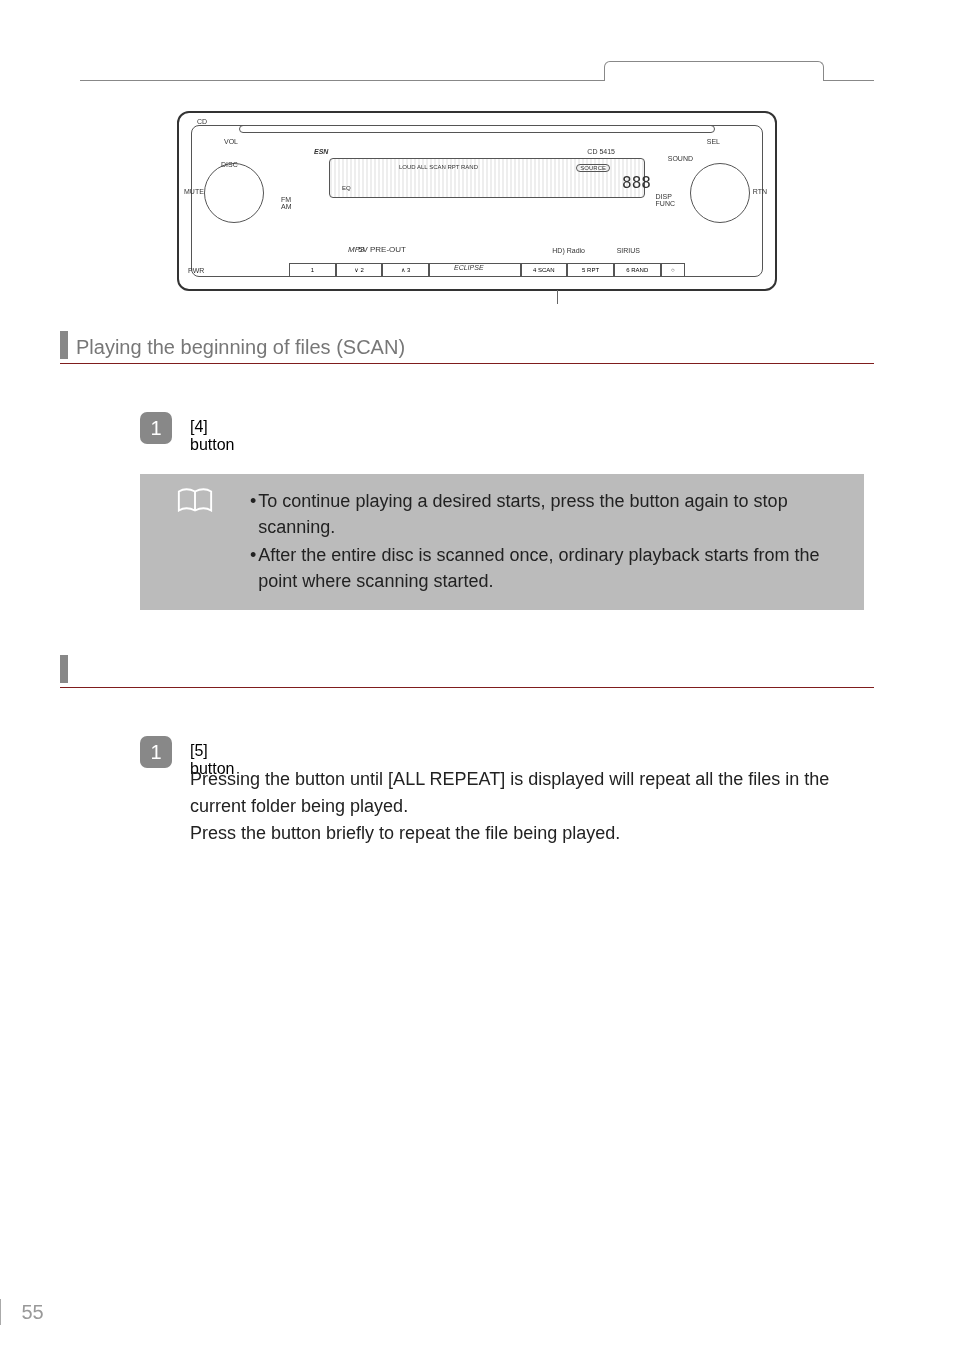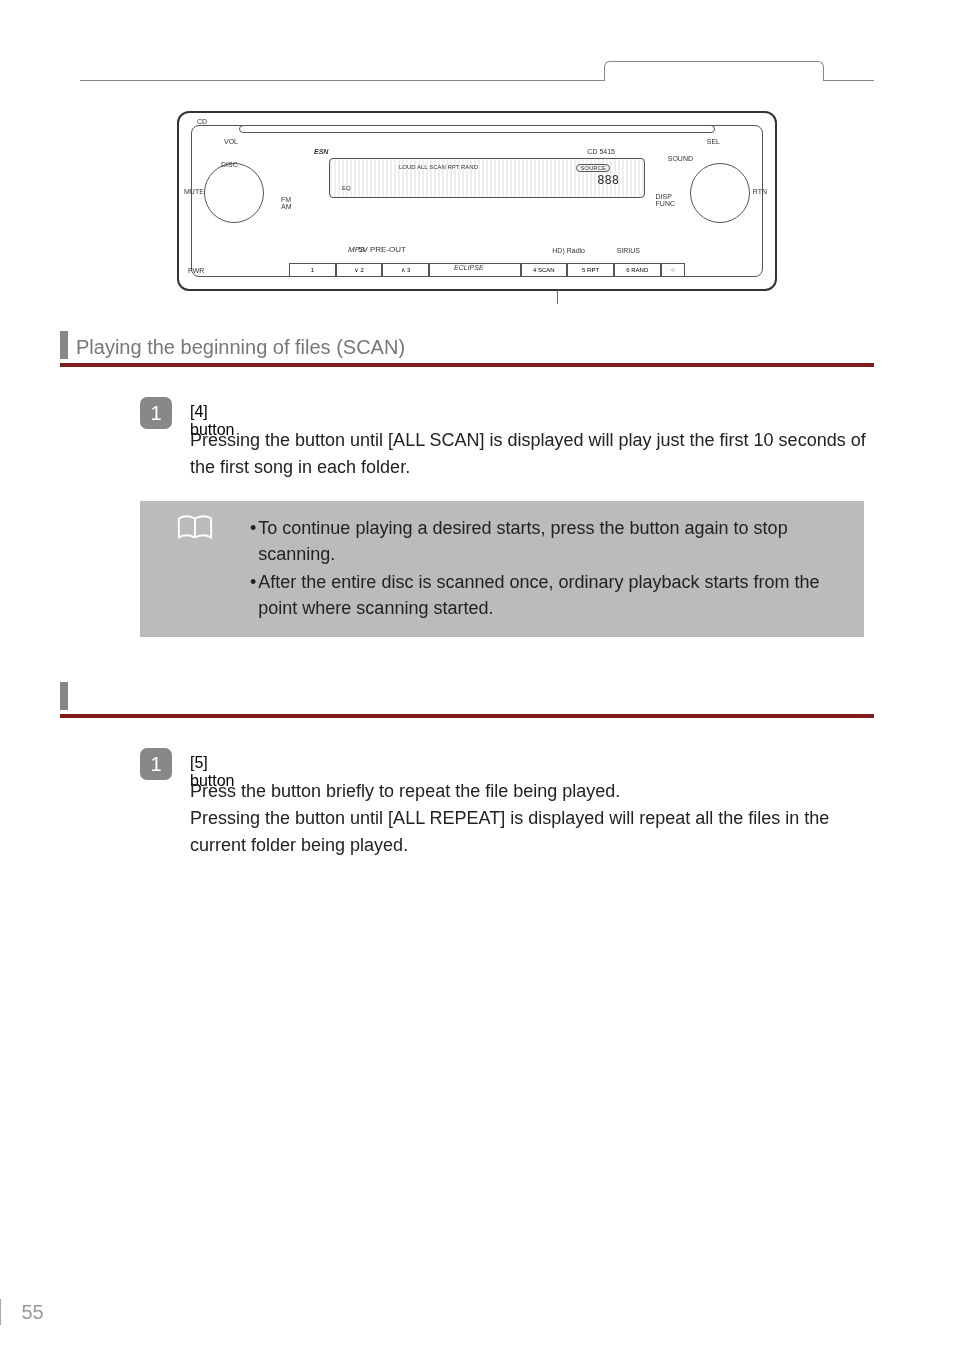--- a/index.html
+++ b/index.html
@@ -114,21 +114,21 @@
     .lbl-rtn { right: 8px; top: 75px; }
     .lbl-esn { left: 135px; top: 35px; }
     .lbl-model { right: 160px; top: 35px; }
     .lbl-eclipse { left: 275px; bottom: 18px; font-style: italic; }
     .lbl-hd { right: 190px; bottom: 35px; }
     .lbl-sirius { right: 135px; bottom: 35px; }
     .lbl-5v { left: 135px; bottom: 35px; font-size: 8px; padding-left: 44px; }
     .lbl-mp3 { left: 169px; bottom: 35px; font-size: 8px; font-style: italic; margin-top: 28px; }
     .lbl-lcdtext { left: 220px; top: 51px; font-size: 6px; }
     .lbl-source { right: 165px; top: 51px; font-size: 6px; border: 1px solid #555; border-radius: 6px; padding: 0 3px; }
-    .lbl-888 { right: 156px; top: 60px; font-size: 12px; font-family: monospace; }
+    .lbl-888 { right: 124px; top: 60px; font-size: 16px; font-family: monospace; }
     .lbl-eq { left: 163px; top: 72px; font-size: 6px; }
     .button-row {
       position: absolute;
       bottom: 12px;
       left: 110px;
       right: 90px;
       height: 14px;
       display: flex;
     }
     .btn-cell {
@@ -149,24 +149,24 @@
       width: 1px;
       height: 14px;
       background: #666;
     }
     .section {
       margin-top: 30px;
     }
     .section-header {
       display: flex;
       align-items: flex-end;
-      border-bottom: 4px solid #7f1d1d;
+      border-bottom: 1px solid #7f1d1d;
       padding-bottom: 4px;
       margin-left: -20px;
-      margin-bottom: 30px;
+      margin-bottom: 48px;
     }
     .section-bar {
       width: 8px;
       height: 28px;
       background: #888;
       margin-right: 8px;
     }
     .section-title {
       font-size: 20px;
       color: #777;
@@ -310,21 +310,20 @@
 
   <div class="section">
     <div class="section-header">
       <div class="section-bar"></div>
       <div class="section-title">Playing the beginning of files (SCAN)</div>
     </div>
     <div class="step-row">
       <div class="step-num">1</div>
       <div class="step-label">[4] button</div>
       <div class="step-text">
-        <div>Pressing the button until [ALL SCAN] is displayed will play just the first 10 seconds of the first song in each folder.</div>
       </div>
     </div>
     <div class="note-box">
       <div class="note-icon-col">
         <svg viewBox="0 0 40 30" fill="none" stroke="#fff" stroke-width="2">
           <path d="M3 5 C 8 2, 14 2, 20 5 C 26 2, 32 2, 37 5 L37 25 C 32 22, 26 22, 20 25 C 14 22, 8 22, 3 25 Z"></path>
           <path d="M20 5 L20 25"></path>
         </svg>
       </div>
       <div class="note-text">
@@ -341,22 +340,22 @@
   </div>
 
   <div class="section" style="margin-top:45px;">
     <div class="section-header">
       <div class="section-bar"></div>
     </div>
     <div class="step-row">
       <div class="step-num">1</div>
       <div class="step-label">[5] button</div>
       <div class="step-text">
+        <div>Pressing the button until [ALL REPEAT] is displayed will repeat all the files in the current folder being played.</div>
         <div>Press the button briefly to repeat the file being played.</div>
-        <div>Pressing the button until [ALL REPEAT] is displayed will repeat all the files in the current folder being played.</div>
       </div>
     </div>
   </div>
 
   <div class="page-footer">
     <span class="footer-divider"></span>
     <span class="page-num">55</span>
   </div>
 </div>
 

